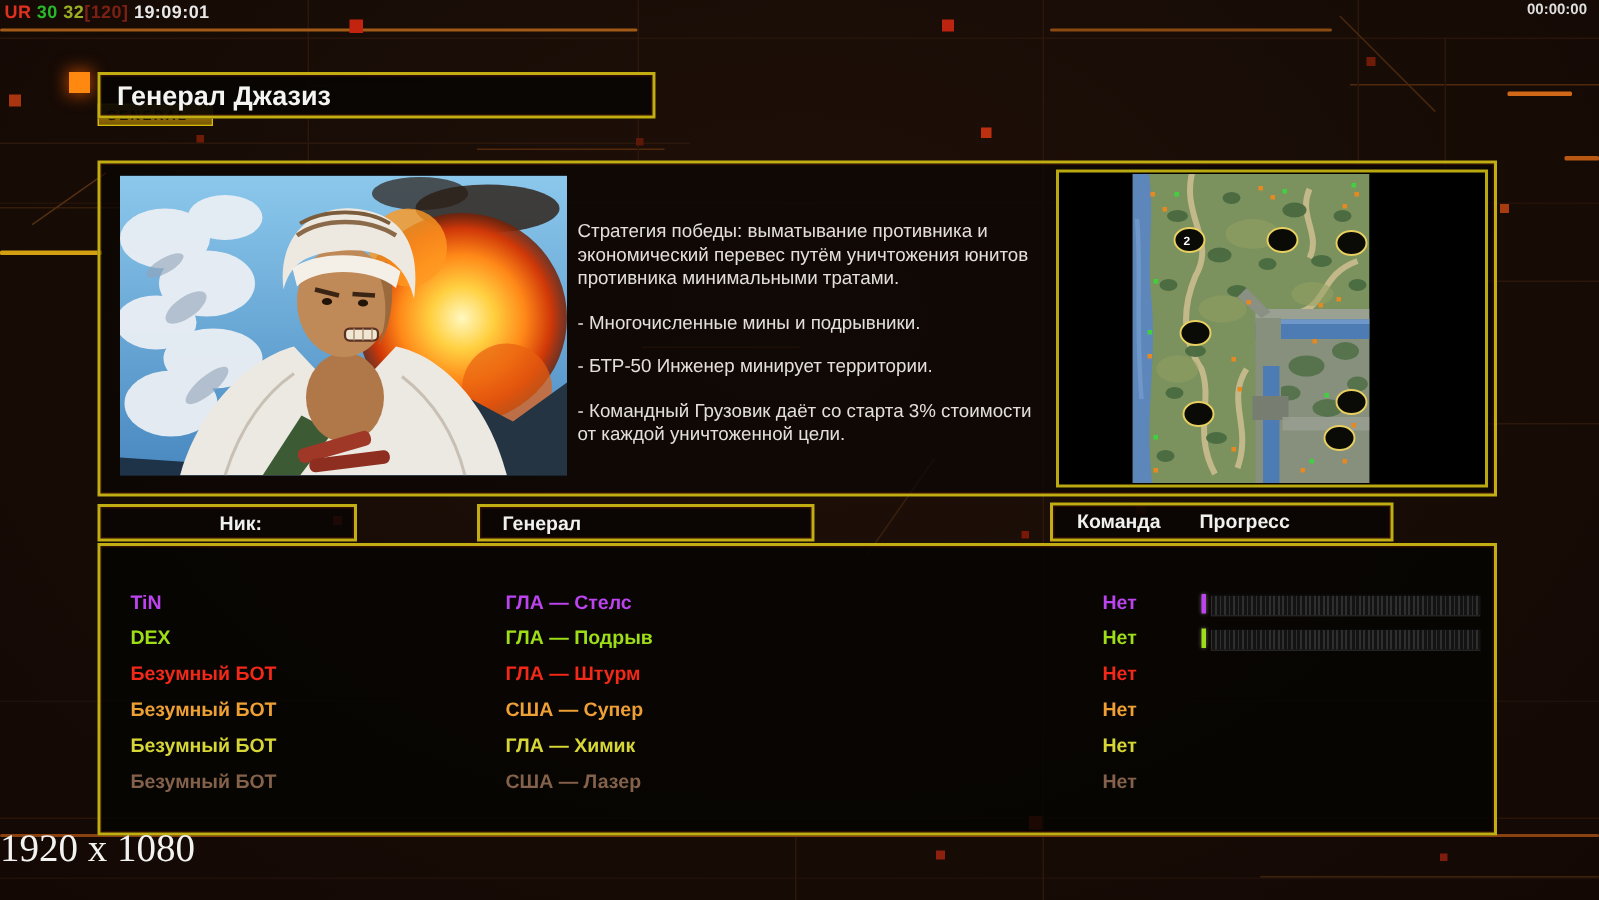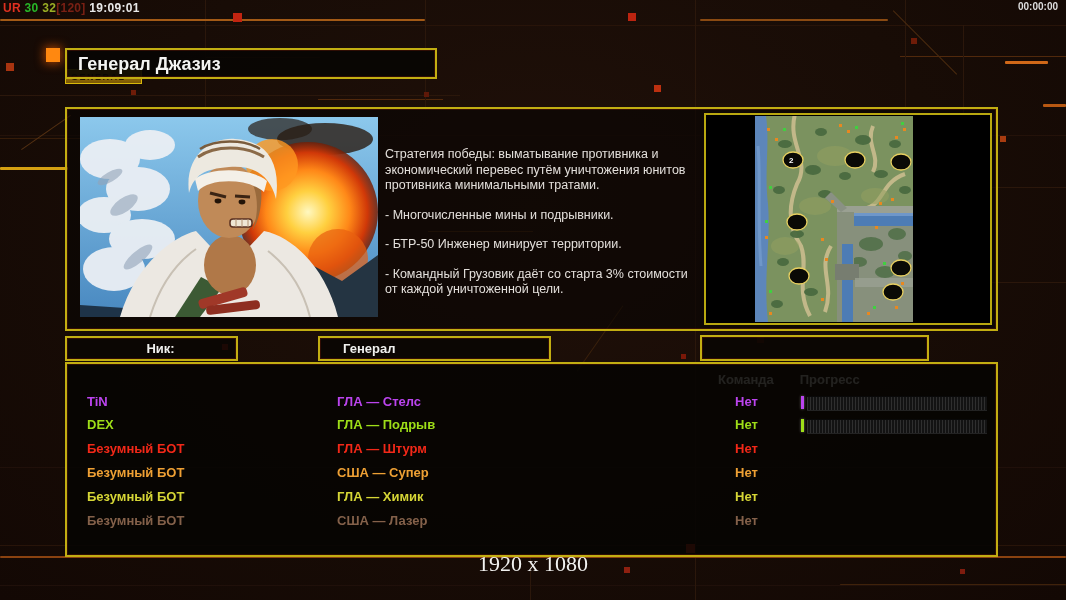--- a/index.html
+++ b/index.html
@@ -18,40 +18,40 @@
   #title-box span{display:block;padding:4px 4px 0 11px;color:#f4f4f2;font-size:18px;font-weight:bold;}
   #content-box{left:65px;top:107px;width:929px;height:220px;background:rgba(8,5,3,.62);}
   #portrait{position:absolute;left:13px;top:8px;width:298px;height:200px;overflow:hidden;background:#123;}
   #strategy{position:absolute;left:318px;top:38px;width:312px;color:#e3dfdb;font-size:12.5px;line-height:15.5px;}
   #strategy p{margin:0 0 14px 0;}
   #minimap-box{position:absolute;left:637px;top:4px;width:284px;height:208px;background:#000;border:2px solid #b9a810;}
   #minimap-box svg{position:absolute;left:49px;top:1px;}
   
   .hdr{background:rgba(10,6,3,.9);color:#f0f0ee;font-size:13px;font-weight:bold;}
   #hdr-nick{left:65px;top:336px;width:151px;height:21px;line-height:21px;padding-left:18px;text-align:center;}
-  #hdr-general{left:318px;top:336px;width:206px;height:21px;line-height:21px;padding-left:23px;}
+  #hdr-general{left:318px;top:336px;width:206px;height:21px;line-height:21px;padding-left:15px;}
   #hdr-team{left:700px;top:335px;width:209px;height:22px;line-height:22px;padding-left:16px;}
-  #hdr-team .gap{display:inline-block;margin-left:26px;margin-top:32px;}
+  #hdr-team .gap{display:inline-block;margin-left:26px;}
   
   #table-box{left:65px;top:362px;width:929px;height:191px;background:rgba(6,4,2,.88);}
   .row{position:absolute;left:0;width:100%;height:24px;font-size:13px;font-weight:bold;margin-top:20px;}
   .cell{position:absolute;top:0;line-height:24px;white-space:nowrap;}
   .c-nick{left:20px;} .c-gen{left:270px;} .c-team{left:668px;}
   .bar{position:absolute;left:734px;top:6px;width:186px;height:13px;}
   .bar .tick{position:absolute;left:0;top:0;width:3px;height:13px;background:#fff;box-shadow:0 0 3px rgba(255,255,255,.4);}
   .bar .ticks{position:absolute;left:6px;right:0;top:0;height:13px;
     background:repeating-linear-gradient(90deg,#2f2f2f 0 1px,#131313 1px 3px);
     border-top:1px solid #090909;border-bottom:1px solid #232323;}
   
   #topbar-left{left:3px;top:1px;z-index:4;font-size:12px;font-weight:bold;letter-spacing:.3px;}
   #topbar-left .ur{color:#e03020;} #topbar-left .v1{color:#28b828;} #topbar-left .v2{color:#9aae24;}
   #topbar-left .br{color:#7a2014;} #topbar-left .clk{color:#e8e8e8;}
   #topbar-right{right:8px;top:1px;z-index:4;color:#dedede;font-size:10px;font-weight:bold;}
-  #footer-res{left:0;top:551px;width:100%;text-align:center;z-index:4;
-    color:#f2f2f0;font-size:22px;font-family:"Liberation Serif","DejaVu Serif",serif;}
+  #footer-res{left:0;top:551px;width:100%;text-align:left;z-index:4;
+    color:#f2f2f0;font-size:26px;font-family:"Liberation Serif","DejaVu Serif",serif;}
 </style>
 </head>
 <body>
 
 <div id="screen">
 
   <div id="circuit">
       <div style="position: absolute; left: 0px; top: 25px; width: 1066px; height: 1px; background: rgb(40, 20, 9);"></div>
       <div style="position: absolute; left: 0px; top: 95px; width: 460px; height: 1px; background: rgb(43, 23, 11);"></div>
       <div style="position: absolute; left: 0px; top: 135px; width: 1066px; height: 1px; background: rgb(36, 18, 9);"></div>

